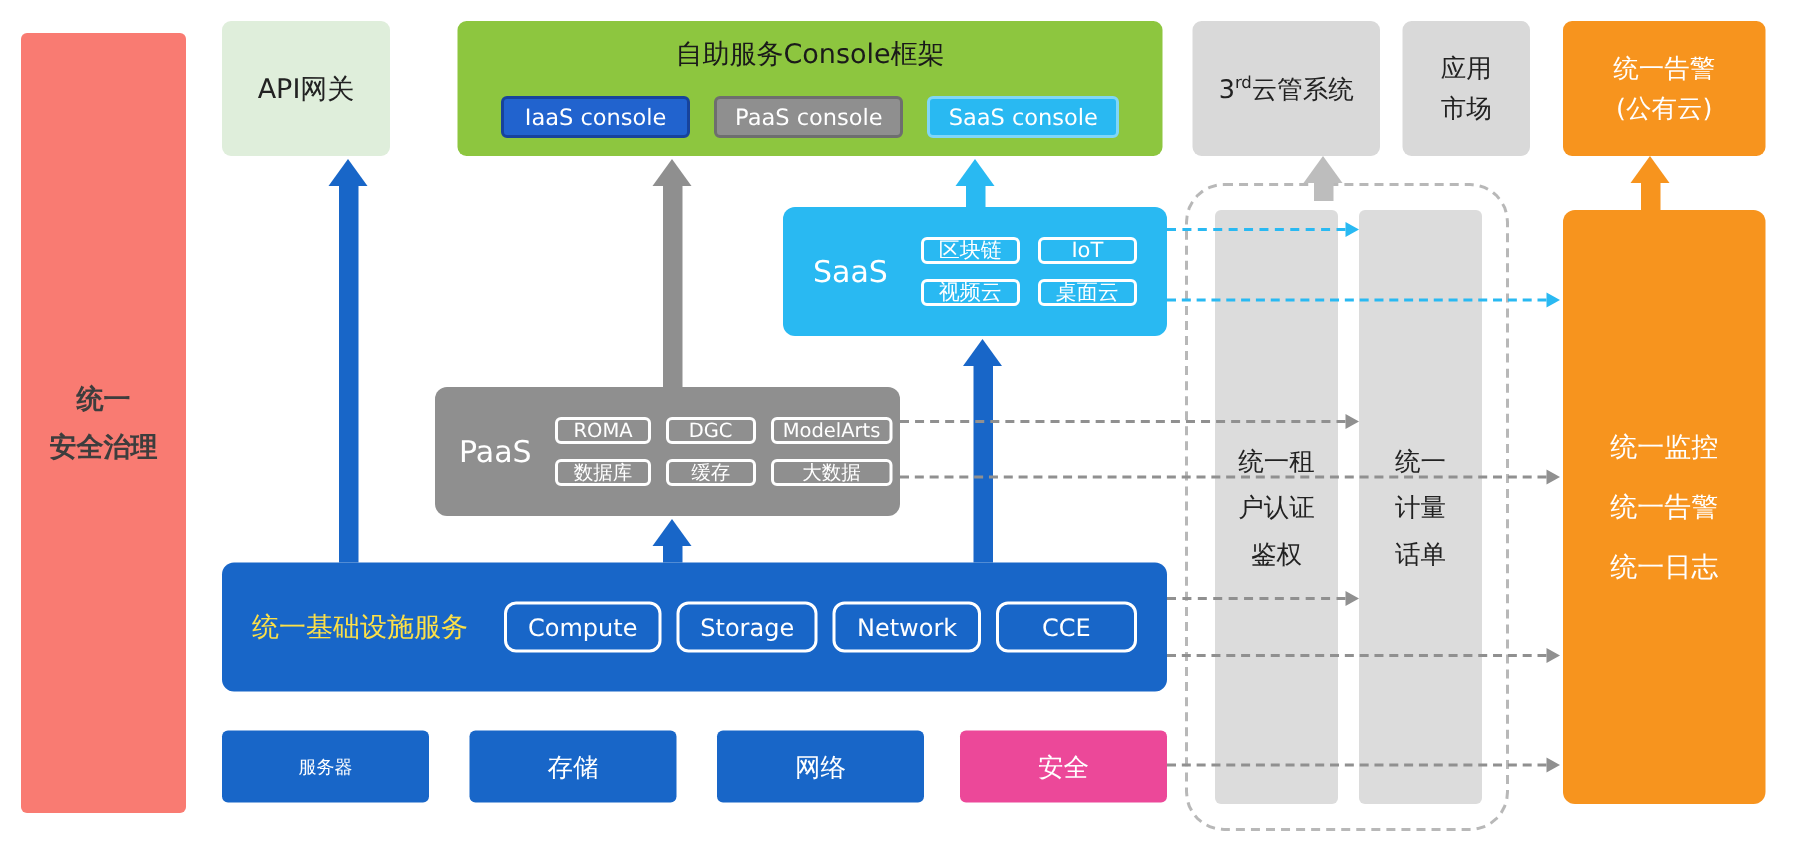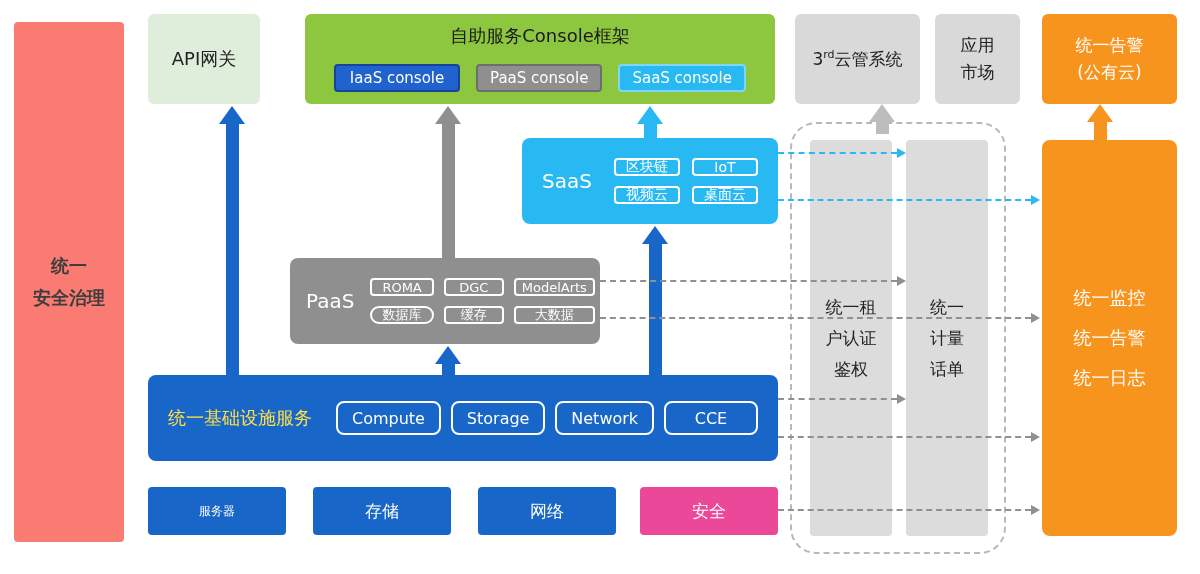--- a/index.html
+++ b/index.html
@@ -91,21 +91,21 @@
     </div>
   </div>
 
   <div class="abs" style="left:290px; top:258px; width:310px; height:86px; background:#8F8F8F; border-radius:8px;
               display:flex; align-items:center; padding-left:16px; gap:16px;">
     <div style="color:#fff; font-size:20px;">PaaS</div>
     <div style="display:grid; grid-template-columns:auto auto auto; gap:10px 10px;">
       <div class="wchip" style="font-size:13px;">ROMA</div>
       <div class="wchip" style="font-size:13px;">DGC</div>
       <div class="wchip" style="font-size:13px; padding:0 6px;">ModelArts</div>
-      <div class="wchip" style="font-size:13px;border-radius:12px;">数据库</div>
+      <div class="wchip" style="font-size:13px;">数据库</div>
       <div class="wchip" style="font-size:13px;">缓存</div>
       <div class="wchip" style="font-size:13px;">大数据</div>
     </div>
   </div>
 
   <div class="abs" style="left:148px; top:375px; width:630px; height:86px; background:#1866C8; border-radius:8px;
               display:flex; align-items:center; padding:0 20px; gap:24px;">
     <div style="color:#fde047; font-size:18px; white-space:nowrap;">统一基础设施服务</div>
     <div style="display:flex; flex:1; justify-content:space-between;">
       <div class="ichip">Compute</div>

